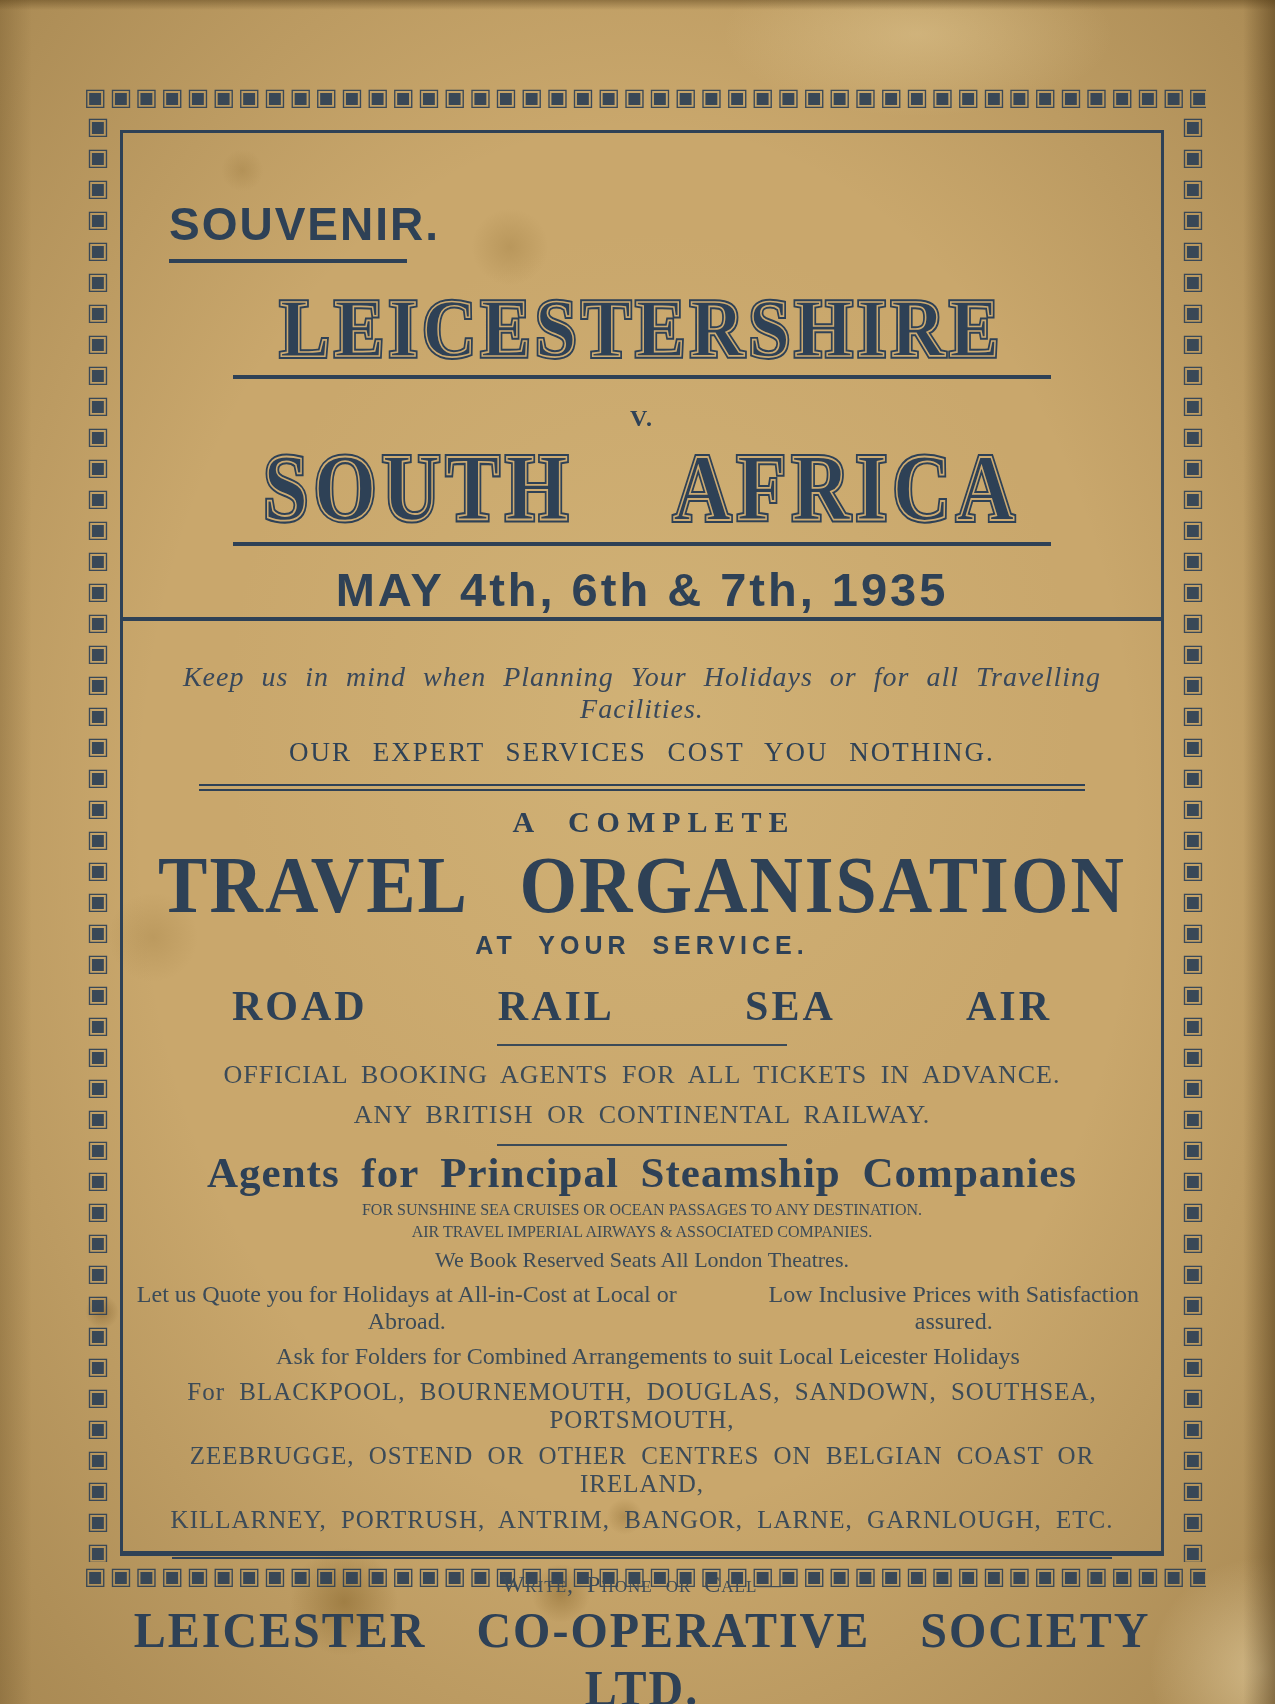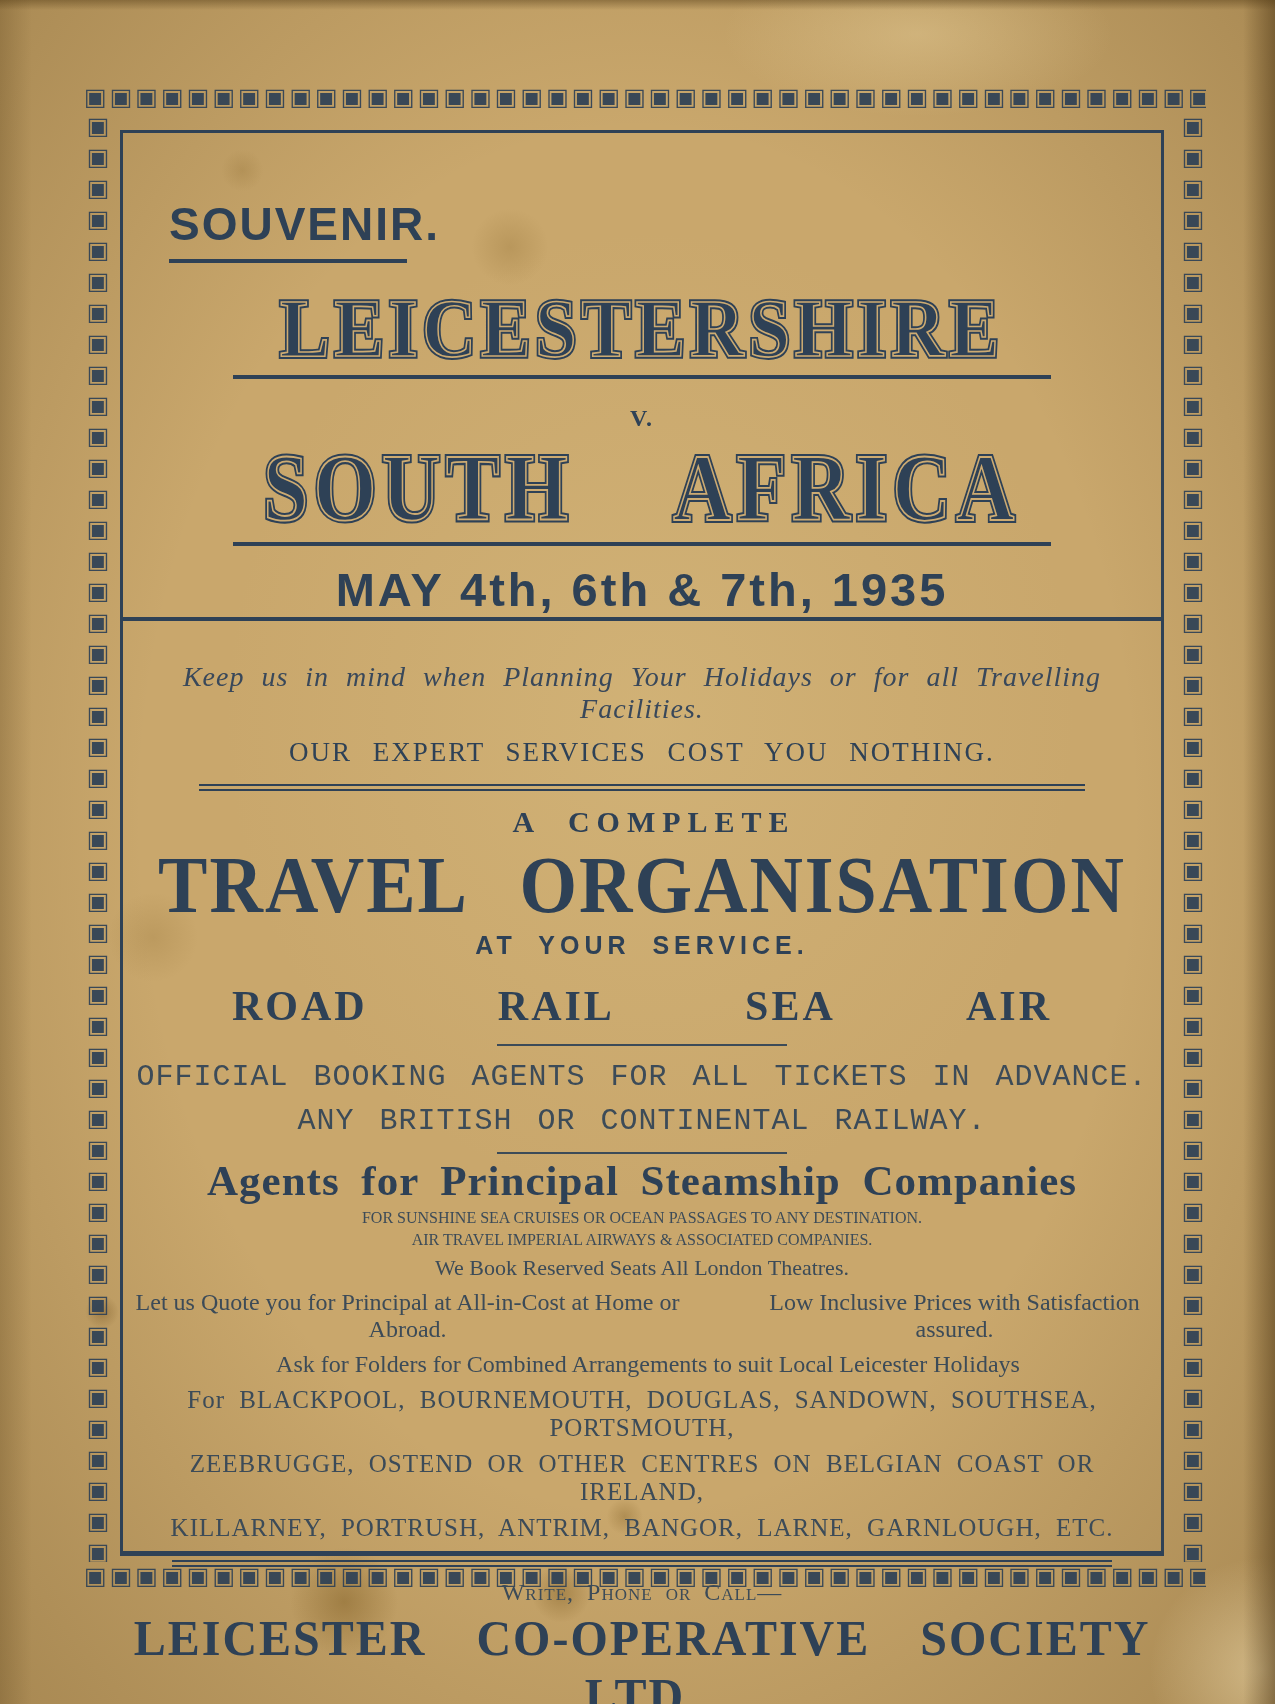--- a/index.html
+++ b/index.html
@@ -102,21 +102,21 @@
   }
   .at-service{
     font-family:"Liberation Sans",sans-serif;font-weight:bold;
     font-size:25px;letter-spacing:5px;word-spacing:10px;margin-top:6px;color:var(--ink);
   }
   .modes{
     display:flex;justify-content:space-between;width:820px;margin:22px auto 0 auto;
     font-weight:bold;font-size:42px;letter-spacing:3px;color:var(--ink);
   }
   .short-rule{width:290px;height:2px;background:var(--ink-soft);margin:14px auto 0 auto;}
-  .serif-caps{font-size:30px;letter-spacing:1px;word-spacing:6px;margin-top:10px;font-family:Liberation Mono, monospace;}
+  .serif-caps{font-size:26px;letter-spacing:1px;word-spacing:6px;margin-top:10px;}
   .serif-caps.first{margin-top:14px;}
   .motor{font-weight:bold;font-size:30px;letter-spacing:1px;word-spacing:8px;margin-top:14px;color:var(--ink);}
   .steamship{font-weight:bold;font-size:43px;letter-spacing:1px;word-spacing:10px;margin-top:2px;color:var(--ink);}
   .small-caps-line{font-size:16px;margin-top:4px;}
   .smaller{font-size:22px;margin-top:6px;}
   .quote-row{display:flex;justify-content:center;gap:56px;font-size:24px;margin-top:8px;}
   .mixed{font-size:24px;margin-top:8px;padding-left:12px;}
   .dest{font-size:25px;letter-spacing:1px;word-spacing:7px;margin-top:8px;}
   .dbl-rule2{width:940px;margin:18px auto 0 auto;border-top:2px solid var(--ink);border-bottom:2px solid var(--ink);height:7px;}
   .write-call{font-variant:small-caps;font-size:24px;letter-spacing:1px;word-spacing:6px;margin-top:12px;}
@@ -179,21 +179,21 @@
       <div class="serif-caps first">OFFICIAL BOOKING AGENTS FOR ALL TICKETS IN ADVANCE.</div>
       <div class="serif-caps">ANY BRITISH OR CONTINENTAL RAILWAY.</div>
       <div class="short-rule"></div>
 
       <div class="steamship">Agents for Principal Steamship Companies</div>
       <div class="small-caps-line">FOR SUNSHINE SEA CRUISES OR OCEAN PASSAGES TO ANY DESTINATION.</div>
       <div class="small-caps-line">AIR TRAVEL IMPERIAL AIRWAYS &amp; ASSOCIATED COMPANIES.</div>
       <div class="smaller">We Book Reserved Seats All London Theatres.</div>
 
       <div class="quote-row">
-        <span>Let us Quote you for Principal at All-in-Cost at Home or Abroad.</span>
+        <span>Let us Quote you for Holidays at All-in-Cost at Local or Abroad.</span>
         <span>Low Inclusive Prices with Satisfaction assured.</span>
       </div>
       <div class="mixed">Ask for Folders for Combined Arrangements to suit Local Leicester Holidays</div>
 
       <div class="dest">For BLACKPOOL, BOURNEMOUTH, DOUGLAS, SANDOWN, SOUTHSEA, PORTSMOUTH,</div>
       <div class="dest">ZEEBRUGGE, OSTEND OR OTHER CENTRES ON BELGIAN COAST OR IRELAND,</div>
       <div class="dest">KILLARNEY, PORTRUSH, ANTRIM, BANGOR, LARNE, GARNLOUGH, ETC.</div>
 
       <div class="dbl-rule2"></div>
 

